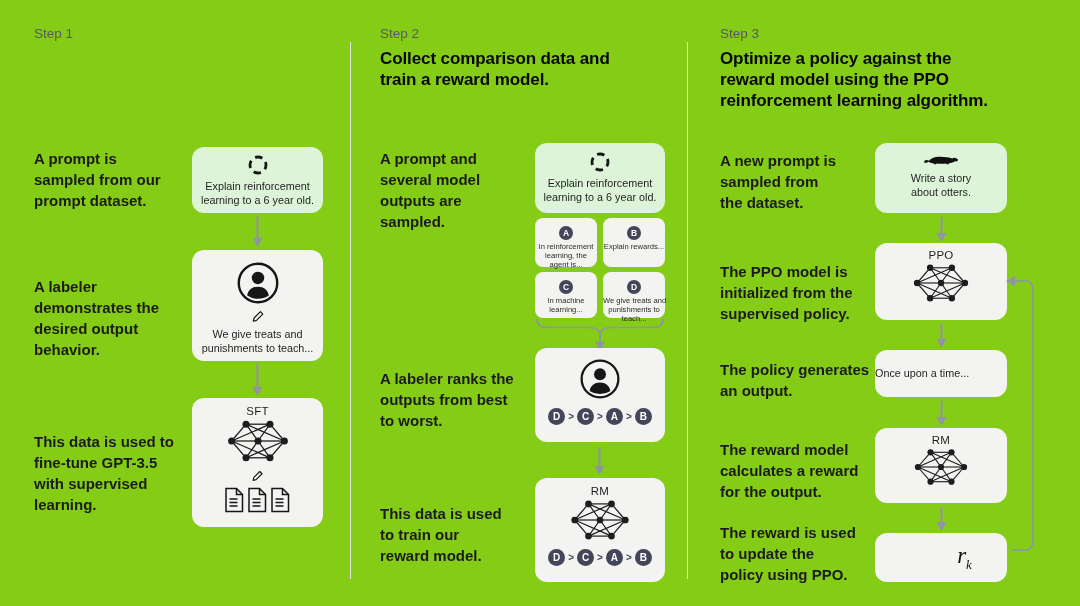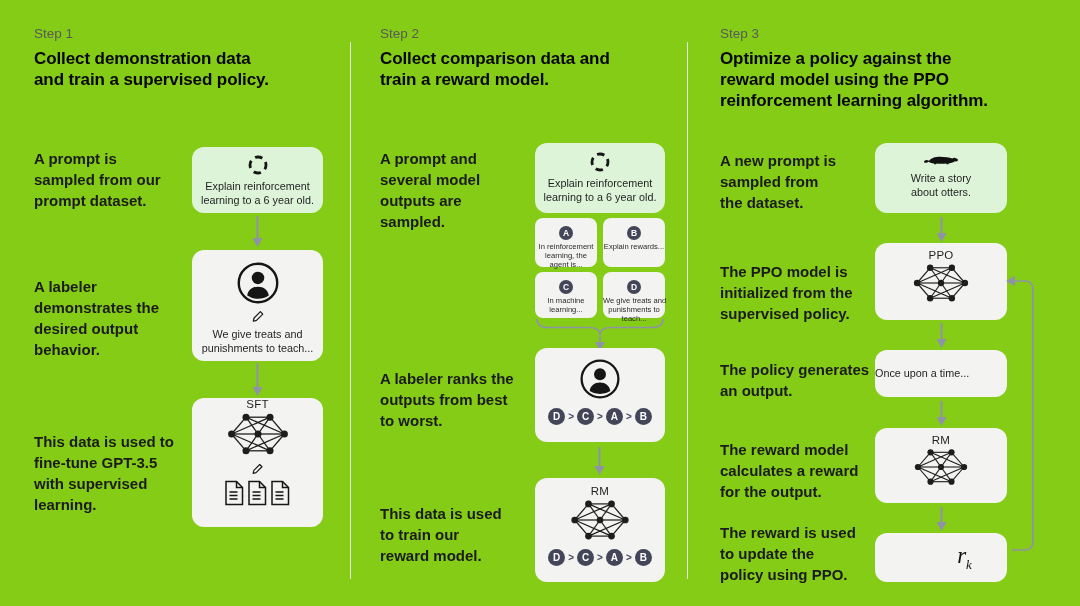--- a/index.html
+++ b/index.html
@@ -37,22 +37,20 @@
 </style>
 </head>
 <body>
 
 <div class="canvas">
 
   <div class="divider" style="left:350px"></div>
   <div class="divider" style="left:687px"></div>
 
   <div class="step-label" style="left:34px;top:26px">Step 1</div>
-  <div class="title" style="left:34px;top:48px">Collect demonstration data
-and train a supervised policy.</div>
 
   <div class="caption" style="left:34px;top:148px">A prompt is
 sampled from our
 prompt dataset.</div>
   <div class="caption" style="left:34px;top:276px">A labeler
 demonstrates the
 desired output
 behavior.</div>
   <div class="caption" style="left:34px;top:431px">This data is used to
 fine-tune GPT-3.5
@@ -83,21 +81,21 @@
     </svg>
     <div class="boxtext">We give treats and
 punishments to teach...</div>
   </div>
 
   <svg class="flow-arrow" style="left:252px;top:363px" width="11" height="33">
     <line x1="5.5" y1="0" x2="5.5" y2="24"></line>
       <polygon points="0.5,24 10.5,24 5.5,33"></polygon>
   </svg>
 
-  <div class="box" style="left:192px;top:398px;width:131px;height:129px;">
+  <div class="box" style="left:192px;top:398px;width:131px;height:129px;padding-top:7px">
     <div class="model-label">SFT</div>
     <svg class="net" width="64" height="48" viewBox="0 0 80 60">
       <line x1="7" y1="30" x2="25" y2="9"></line>
         <line x1="7" y1="30" x2="25" y2="51"></line>
         <line x1="7" y1="30" x2="40" y2="30"></line>
       <line x1="7" y1="30" x2="55" y2="9"></line>
         <line x1="7" y1="30" x2="55" y2="51"></line>
       <line x1="25" y1="9" x2="40" y2="30"></line>
         <line x1="25" y1="51" x2="40" y2="30"></line>
       <line x1="25" y1="9" x2="55" y2="9"></line>

